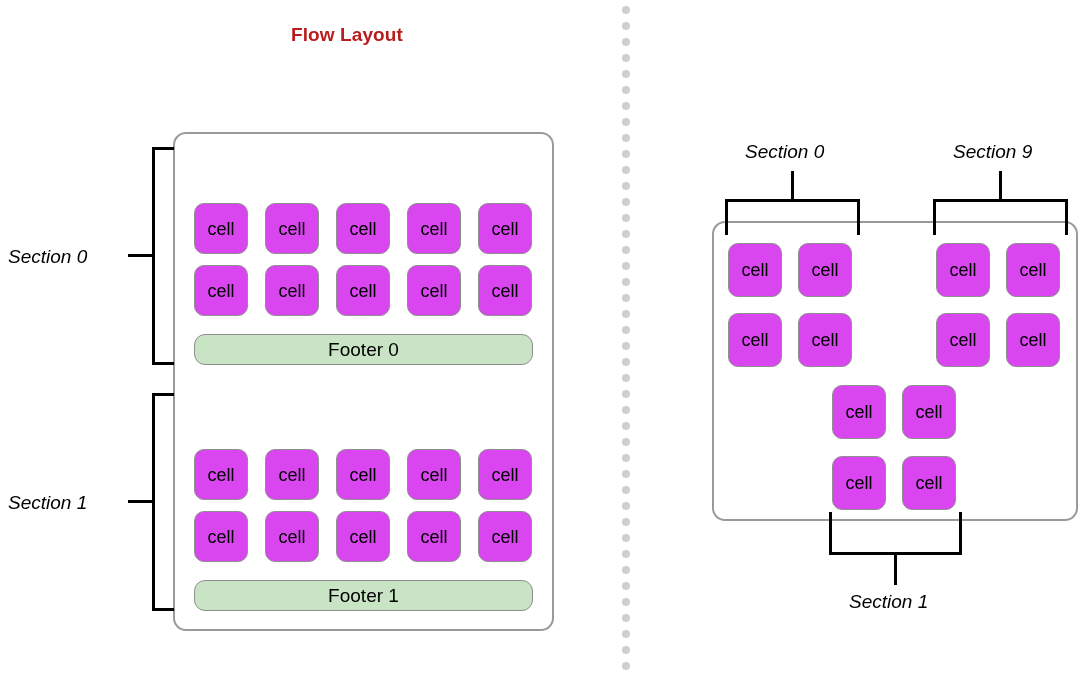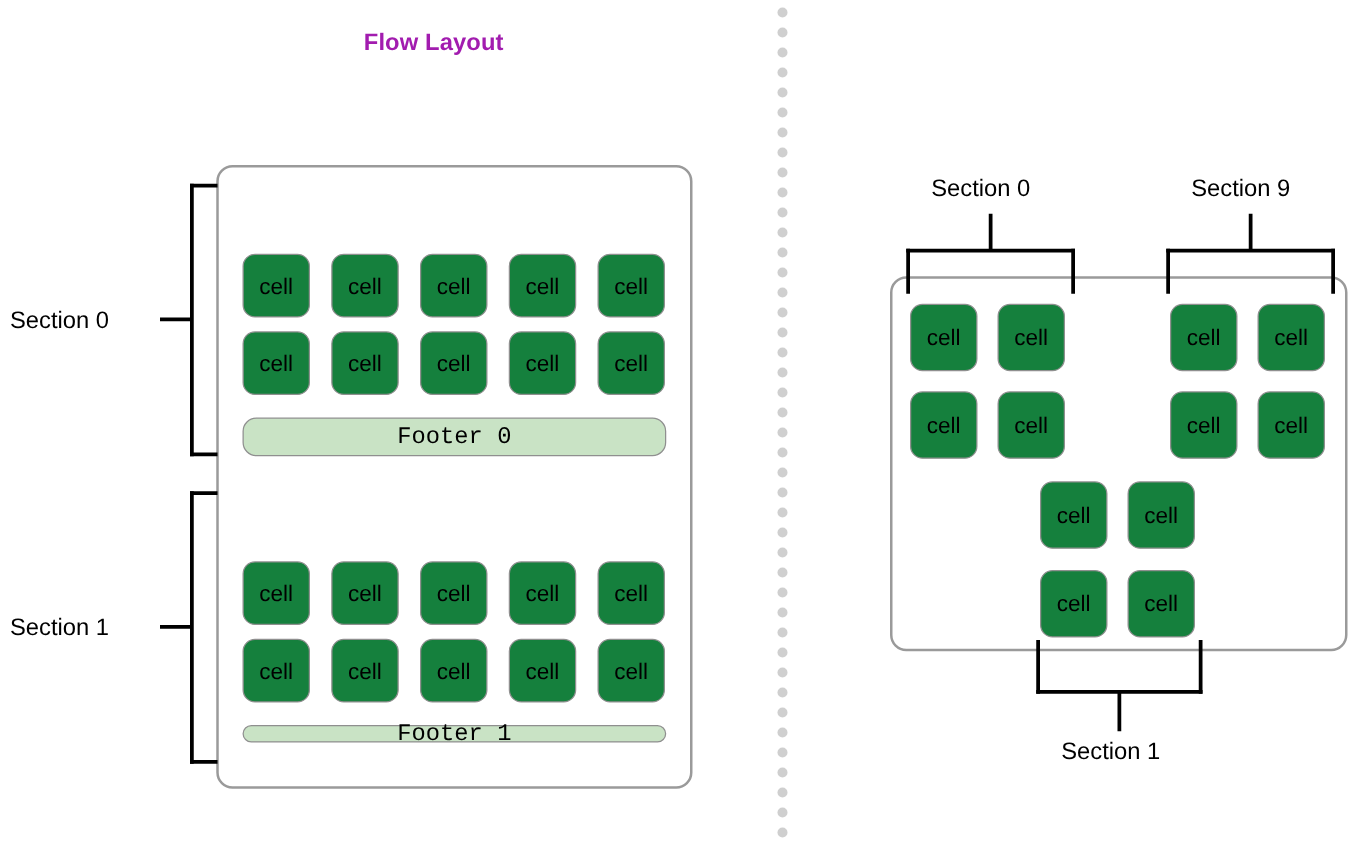--- a/index.html
+++ b/index.html
@@ -21,21 +21,21 @@
     left: 0; top: 0;
     width: 1092px;
     height: 675px;
   }
 
   
   .panel-title {
     position: absolute;
     font-size: 19px;
     font-weight: bold;
-    color: #a21caf;
+    color: #b91c1c;
     white-space: nowrap;
     letter-spacing: 0.1px;
   }
   #title-flow   { left: 291px; top: 24px; }
   #title-custom { left: 809px; top: 24px; }
 
   
   .divider {
     position: absolute;
     left: 622px;
@@ -70,28 +70,28 @@
     border: 1.6px solid #8f8f8f;
     border-radius: 11px;
     display: flex;
     align-items: center;
     justify-content: center;
     font-size: 19px;
     color: #000;
     line-height: 1;
   }
   .band.header { background: #fbdab4; }
-  .band.footer { background: #c9e3c5; font-family: Liberation Mono, monospace; }
+  .band.footer { background: #c9e3c5; }
 
   .cell {
     position: absolute;
     box-sizing: border-box;
     border: 1.6px solid #8f8f8f;
     border-radius: 10px;
-    background: #15803d;
+    background: #d946ef;
     display: flex;
     align-items: center;
     justify-content: center;
     font-size: 18px;
     color: #000;
     line-height: 1;
   }
 
   
   .vbracket {
@@ -105,20 +105,21 @@
     position: absolute;
     height: 3px;
     background: #000;
   }
   .section-label {
     position: absolute;
     font-size: 19px;
     color: #000;
     white-space: nowrap;
     line-height: 1;
+    font-style: italic;
   }
 
   
   .hbracket {
     position: absolute;
     box-sizing: border-box;
     border-left: 3px solid #000;
     border-right: 3px solid #000;
   }
   .hbracket.down { border-top: 3px solid #000; }
@@ -213,21 +214,21 @@
   <div class="cell" style="left:336px; top:449px; width:54px; height:51px;">cell</div>
   <div class="cell" style="left:407px; top:449px; width:54px; height:51px;">cell</div>
   <div class="cell" style="left:478px; top:449px; width:54px; height:51px;">cell</div>
 
   <div class="cell" style="left:194px; top:511px; width:54px; height:51px;">cell</div>
   <div class="cell" style="left:265px; top:511px; width:54px; height:51px;">cell</div>
   <div class="cell" style="left:336px; top:511px; width:54px; height:51px;">cell</div>
   <div class="cell" style="left:407px; top:511px; width:54px; height:51px;">cell</div>
   <div class="cell" style="left:478px; top:511px; width:54px; height:51px;">cell</div>
 
-  <div class="band footer" style="left:194px; top:580px; width:339px; height:14px;">Footer 1</div>
+  <div class="band footer" style="left:194px; top:580px; width:339px; height:31px;">Footer 1</div>
 
   <div class="panel" id="custom-panel"></div>
 
   <div class="hbracket down" style="left:725px; top:199px; width:135px; height:36px;"></div>
   <div class="hbracket-stem" style="left:791px; top:171px; height:29px;"></div>
   <div class="section-label" style="left:745px; top:142px;">Section 0</div>
 
   <div class="cell" style="left:728px; top:243px; width:54px; height:54px;">cell</div>
   <div class="cell" style="left:798px; top:243px; width:54px; height:54px;">cell</div>
   <div class="cell" style="left:728px; top:313px; width:54px; height:54px;">cell</div>

